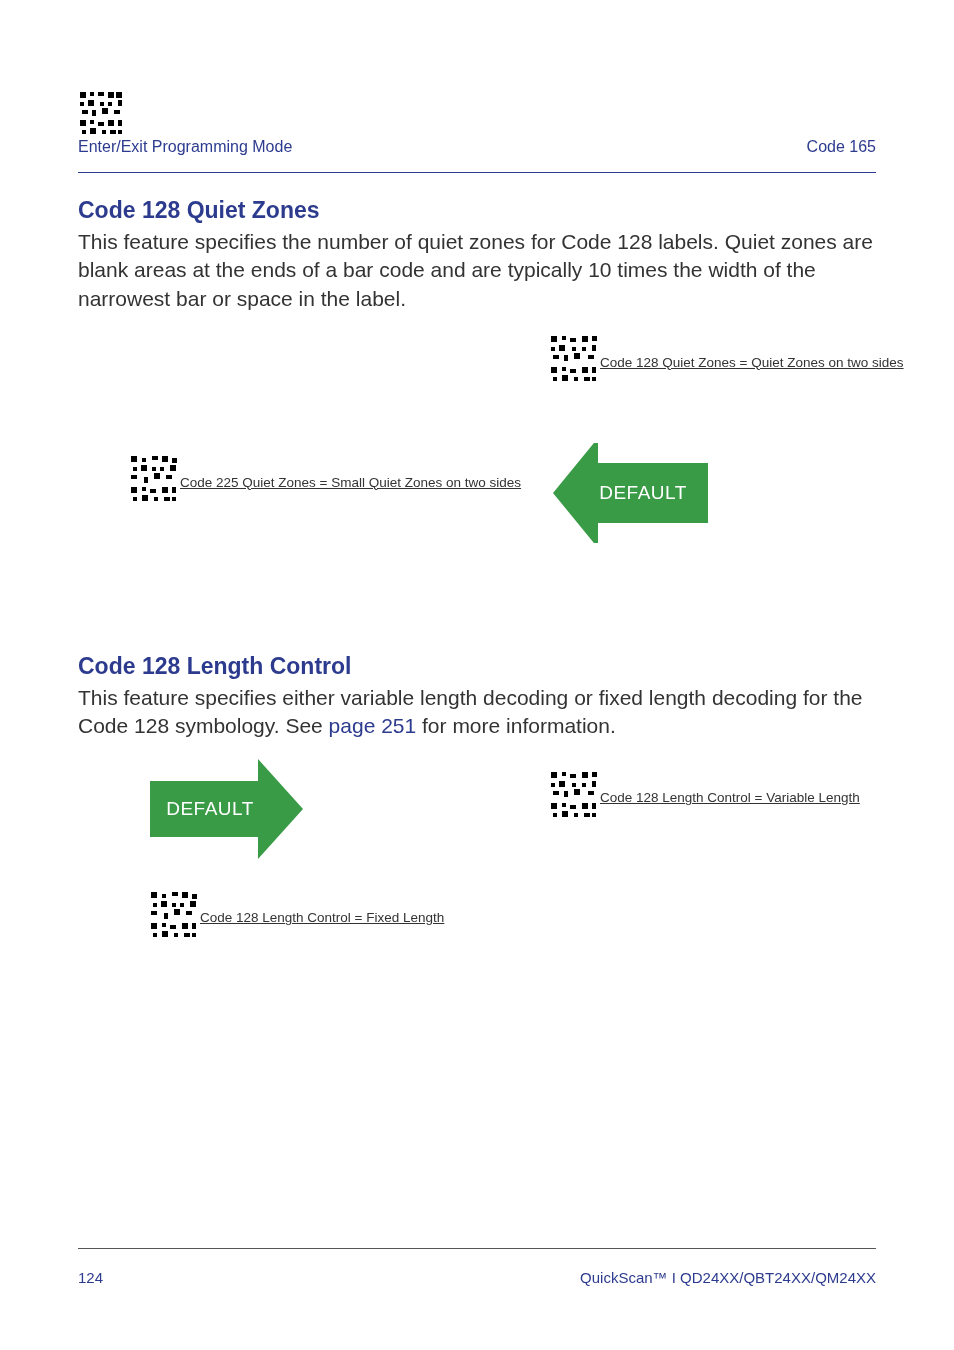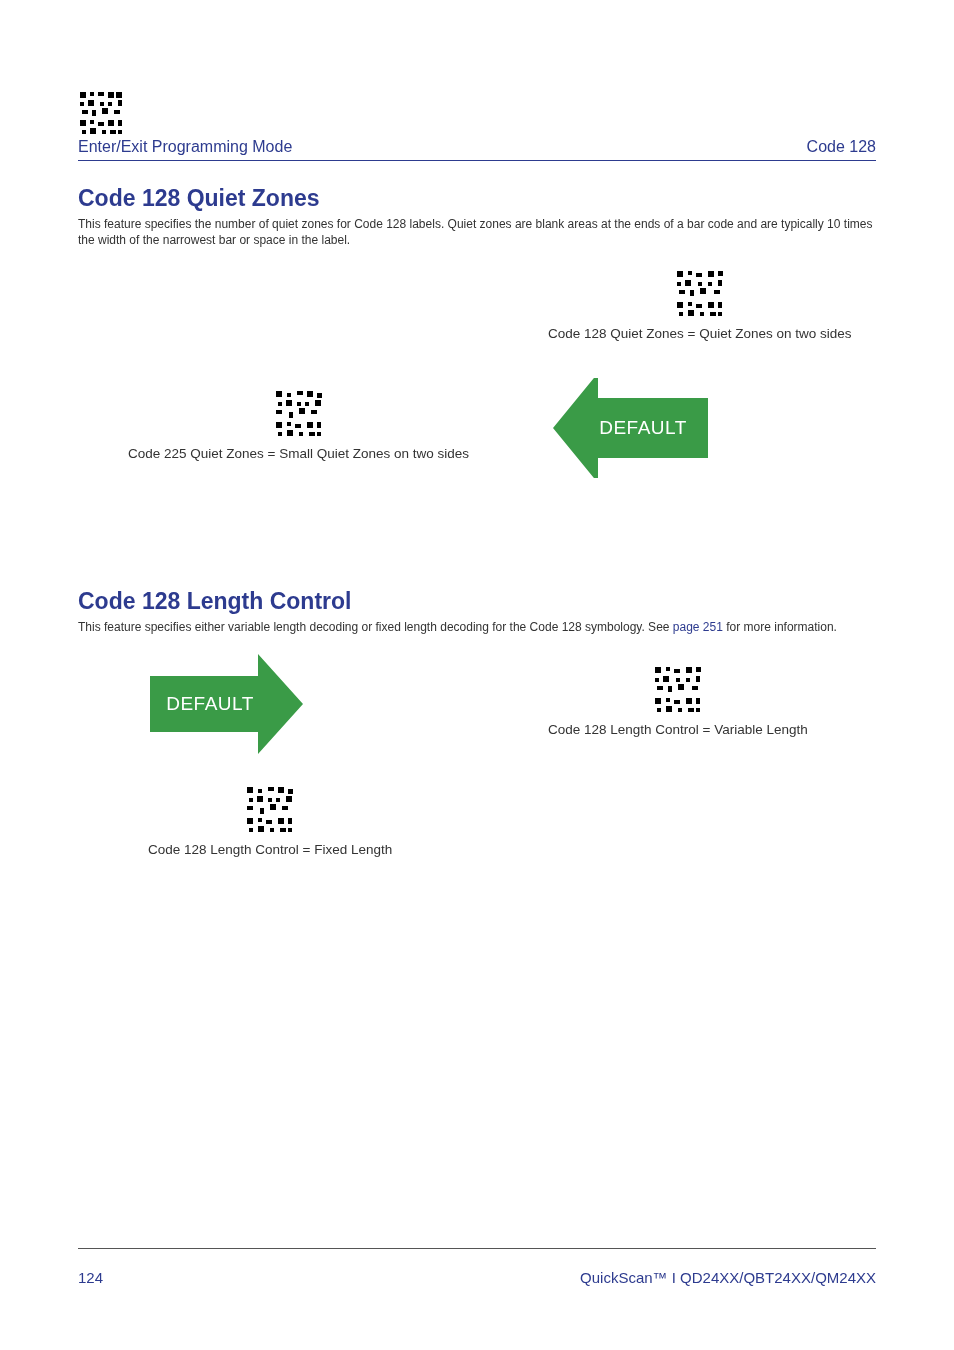--- a/index.html
+++ b/index.html
@@ -1,26 +1,26 @@
 <!DOCTYPE html>
 <html><head>
 <meta charset="utf-8">
 <style>
   * { margin: 0; padding: 0; box-sizing: border-box; }
   html, body { width: 954px; height: 1350px; background: #fff; font-family: "Segoe UI", Arial, sans-serif; color: #333; }
   .page { position: relative; width: 954px; height: 1350px; padding: 90px 78px 60px 78px; }
-  .header-row { display: flex; align-items: flex-end; justify-content: space-between; border-bottom: 1px solid #2d3b8f; padding-bottom: 4px; margin-bottom: 24px; }
+  .header-row { display: flex; align-items: flex-end; justify-content: space-between; border-bottom: 1px solid #2d3b8f; padding-bottom: 16px; margin-bottom: 24px; }
   .header-left { display: flex; flex-direction: column; align-items: flex-start; }
   .header-barcode { margin-bottom: 2px; }
   .header-text, .header-right { color: #2d3b8f; font-size: 16px; }
   .section-title { color: #2d3b8f; font-size: 23px; font-weight: 600; margin-bottom: 4px; }
-  .body-text { color: #333; font-size: 12px; line-height: 1.35; margin-bottom: 8px; }
+  .body-text { color: #333; font-size: 21px; line-height: 1.35; margin-bottom: 8px; }
   .link { color: #2d3b8f; }
   .options-area { position: relative; height: 280px; margin-top: 20px; margin-bottom: 40px; }
-  .opt-block { position: absolute; display: flex; flex-direction: column; align-items: center; text-align: center; }
+  .opt-block { position: absolute; display: flex; flex-direction: row; align-items: center; text-align: center; text-decoration: underline; }
   .opt-caption { color: #333; font-size: 13.5px; margin-top: 6px; white-space: nowrap; }
   .default-arrow-left, .default-arrow-right { position: absolute; text-align: center; }
   .arrow-text { fill: #fff; font-size: 19px; font-weight: 500; letter-spacing: 0.5px; font-family: "Segoe UI", Arial, sans-serif; }
   .options-area2 { position: relative; height: 260px; margin-top: 18px; }
   .footer { position: absolute; left: 78px; right: 78px; bottom: 64px; border-top: 1px solid #555; padding-top: 20px; display: flex; justify-content: space-between; color: #2d3b8f; font-size: 15px; }
   svg { display: block; }
 </style>
 </head>
 <body>
 
@@ -54,21 +54,21 @@
             <rect x="4" y="40" width="4" height="4"></rect>
               <rect x="12" y="38" width="6" height="6"></rect>
               <rect x="24" y="40" width="4" height="4"></rect>
               <rect x="32" y="40" width="6" height="4"></rect>
               <rect x="40" y="40" width="4" height="4"></rect>
           </g>
         </svg>
       </div>
       <div class="header-text">Enter/Exit Programming Mode</div>
     </div>
-    <div class="header-right">Code 128</div>
+    <div class="header-right">Code 165</div>
   </div>
 
   <div>
     <div class="section-title">Code 128 Quiet Zones</div>
     <div class="body-text">This feature specifies the number of quiet zones for Code 128 labels. Quiet zones are blank areas at the ends of a bar code and are typically 10 times the width of the narrowest bar or space in the label.</div>
 
     <div class="options-area">
 
       <div class="opt-block" style="left:470px; top:0px;">
         <div>

